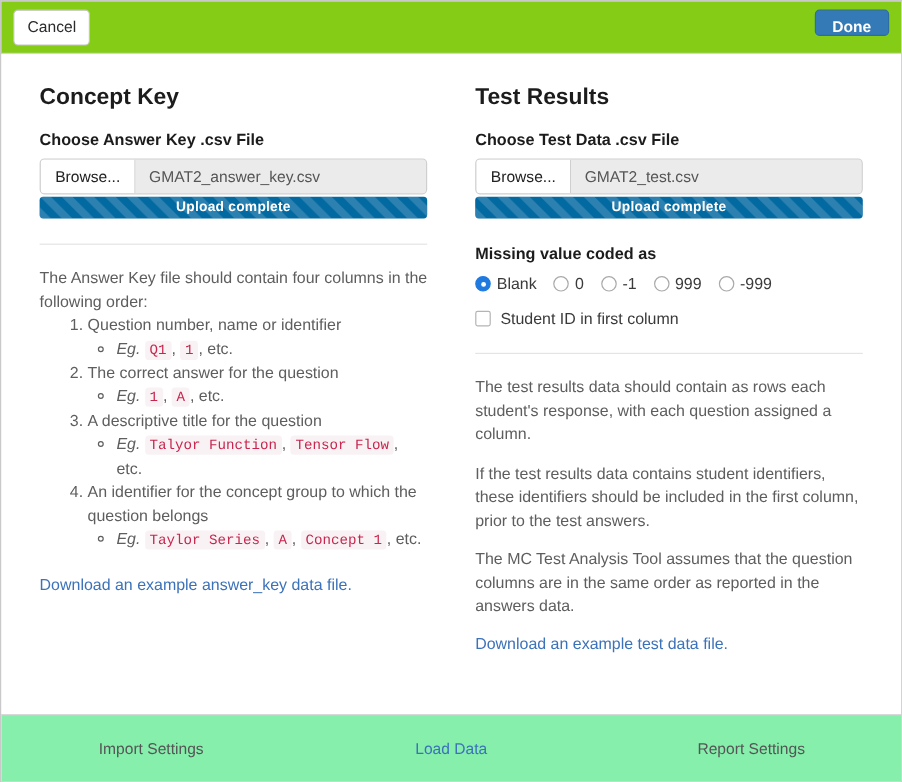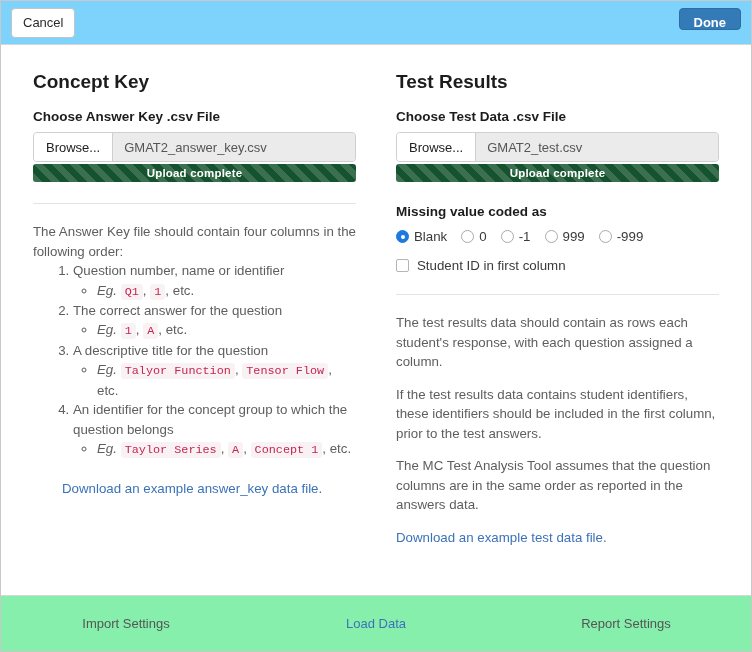--- a/index.html
+++ b/index.html
@@ -18,21 +18,21 @@
     display: flex;
     flex-direction: column;
     overflow: hidden;
   }
 
   
   .navbar {
     position: relative;
     height: 44px;
     min-height: 44px;
-    background: #7dd3fc;
+    background: #84cc16;
     border-bottom: 1px solid #d5d5d5;
     display: flex;
     align-items: center;
     justify-content: center;
   }
   .nav-title {
     font-size: 17px;
     font-weight: bold;
     color: #1b1b1b;
     letter-spacing: 0.1px;
@@ -119,21 +119,21 @@
     display: flex;
     align-items: center;
   }
 
   
   .progress {
     height: 18px;
     margin-top: 2px;
     border-radius: 3px;
     overflow: hidden;
-    background: #14532d;
+    background: #0369a1;
     position: relative;
     display: flex;
     align-items: center;
     justify-content: center;
   }
   .progress .stripes {
     position: absolute;
     inset: 0;
     background-image: linear-gradient(
       45deg,
@@ -339,21 +339,21 @@
           <ul class="eg">
             <li><span class="eg-label">Eg.</span>
               <code class="cx">Taylor Series</code><span>,</span>
               <code class="cx">A</code><span>,</span>
               <code class="cx">Concept 1</code><span>, etc.</span>
             </li>
           </ul>
         </li>
       </ol>
 
-      <div style="margin-top:19px;margin-left:29px;">
+      <div style="margin-top:19px;">
         <a class="dl" href="#">Download an example answer_key data file.</a>
       </div>
     </div>
 
     <div class="panel panel-right">
       <h2 class="section-title">Test Results</h2>
 
       <div class="field-label">Choose Test Data .csv File</div>
 
       <div class="file-input">

